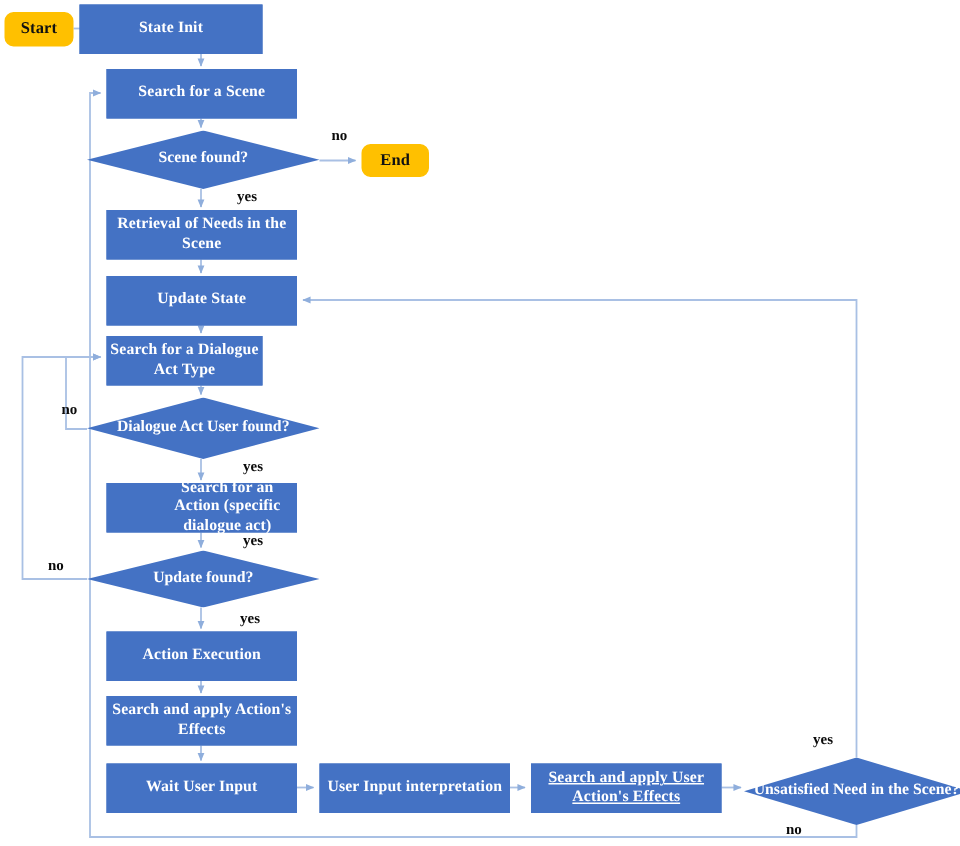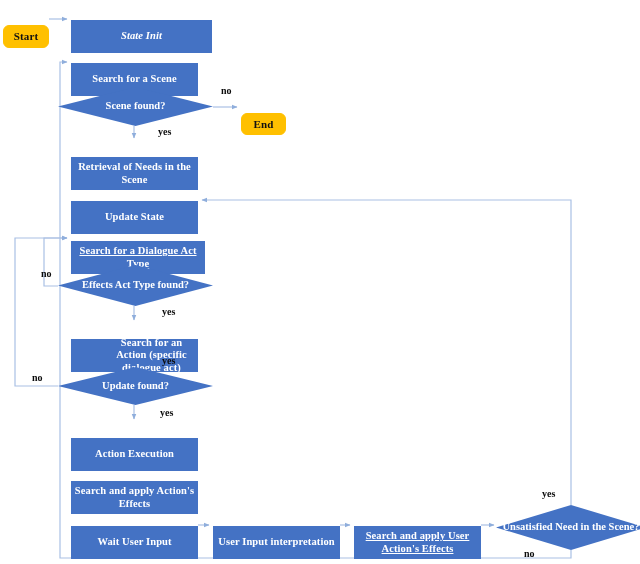--- a/index.html
+++ b/index.html
@@ -27,21 +27,20 @@
     box-sizing: border-box;
     display: flex;
     align-items: center;
     justify-content: center;
     text-align: center;
     color: #ffffff;
     font-weight: bold;
     font-size: 10.5px;
     line-height: 1.15;
     letter-spacing: 0.1px;
-    margin-top: 17px;
   }
   .process {
     background: #4472C4;
     border: 1px solid #4472C4;
   }
   .terminator {
     background: #FFC000;
     border: 1px solid #FFC000;
     border-radius: 6px;
     color: #111111;
@@ -107,37 +106,37 @@
         <path d="M 481,525 L 494,525" fill="none" stroke="#A9C0E4" stroke-width="1.2" marker-end="url(#arrowhead)"></path>
         <path d="M 571,505 L 571,200 L 202,200" fill="none" stroke="#A9C0E4" stroke-width="1.2" marker-end="url(#arrowhead)"></path>
         <path d="M 571,550 L 571,558 L 60,558 L 60,62 L 67,62" fill="none" stroke="#A9C0E4" stroke-width="1.2" marker-end="url(#arrowhead)"></path>
         <path d="M 58,286 L 44,286 L 44,238 L 67,238" fill="none" stroke="#A9C0E4" stroke-width="1.2" marker-end="url(#arrowhead)"></path>
         <path d="M 58,386 L 15,386 L 15,238 L 67,238" fill="none" stroke="#A9C0E4" stroke-width="1.2" marker-end="url(#arrowhead)"></path>
       </g>
   </svg>
 
   <div id="node-layer">
       <div class="node terminator" style="left: 3px; top: 8px; width: 46px; height: 23px;">Start</div>
-      <div class="node process" style="left: 71px; top: 3px; width: 141px; height: 33px; font-style: italic;">State Init</div>
+      <div class="node process" style="left: 53px; top: 3px; width: 122px; height: 33px;">State Init</div>
       <div class="node process" style="left: 71px; top: 46px; width: 127px; height: 33px;">Search for a Scene</div>
       <div class="decision-wrap" style="left: 58px; top: 87px; width: 155px; height: 39px;">
         <svg width="155" height="39" viewBox="0 0 155 39">
           <polygon points="77.5,0 155,19.5 77.5,39 0,19.5" fill="#4472C4"></polygon>
         </svg>
         <div class="decision-label">Scene found?</div>
       </div>
       <div class="node terminator" style="left: 241px; top: 96px; width: 45px; height: 22px; text-align: right;">End</div>
       <div class="node process" style="left: 71px; top: 140px; width: 127px; height: 33px;">Retrieval of Needs in the Scene</div>
       <div class="node process" style="left: 71px; top: 184px; width: 127px; height: 33px;">Update State</div>
-      <div class="node process" style="left: 71px; top: 224px; width: 134px; height: 33px; text-decoration: underline;">Search for a Dialogue Act Type</div>
+      <div class="node process" style="left: 71px; top: 224px; width: 104px; height: 33px;">Search for a Dialogue Act Type</div>
       <div class="decision-wrap" style="left: 58px; top: 265px; width: 155px; height: 41px;">
         <svg width="155" height="41" viewBox="0 0 155 41">
           <polygon points="77.5,0 155,20.5 77.5,41 0,20.5" fill="#4472C4"></polygon>
         </svg>
-        <div class="decision-label">Effects Act Type found?</div>
+        <div class="decision-label">Dialogue Act User found?</div>
       </div>
       <div class="node process" style="left: 71px; top: 322px; width: 127px; height: 33px; padding-left: 34px;">Search for an Action (specific dialogue act)</div>
       <div class="decision-wrap" style="left: 58px; top: 367px; width: 155px; height: 38px;">
         <svg width="155" height="38" viewBox="0 0 155 38">
           <polygon points="77.5,0 155,19 77.5,38 0,19" fill="#4472C4"></polygon>
         </svg>
         <div class="decision-label">Update found?</div>
       </div>
       <div class="node process" style="left: 71px; top: 421px; width: 127px; height: 33px;">Action Execution</div>
       <div class="node process" style="left: 71px; top: 464px; width: 127px; height: 33px;">Search and apply Action's Effects</div>

